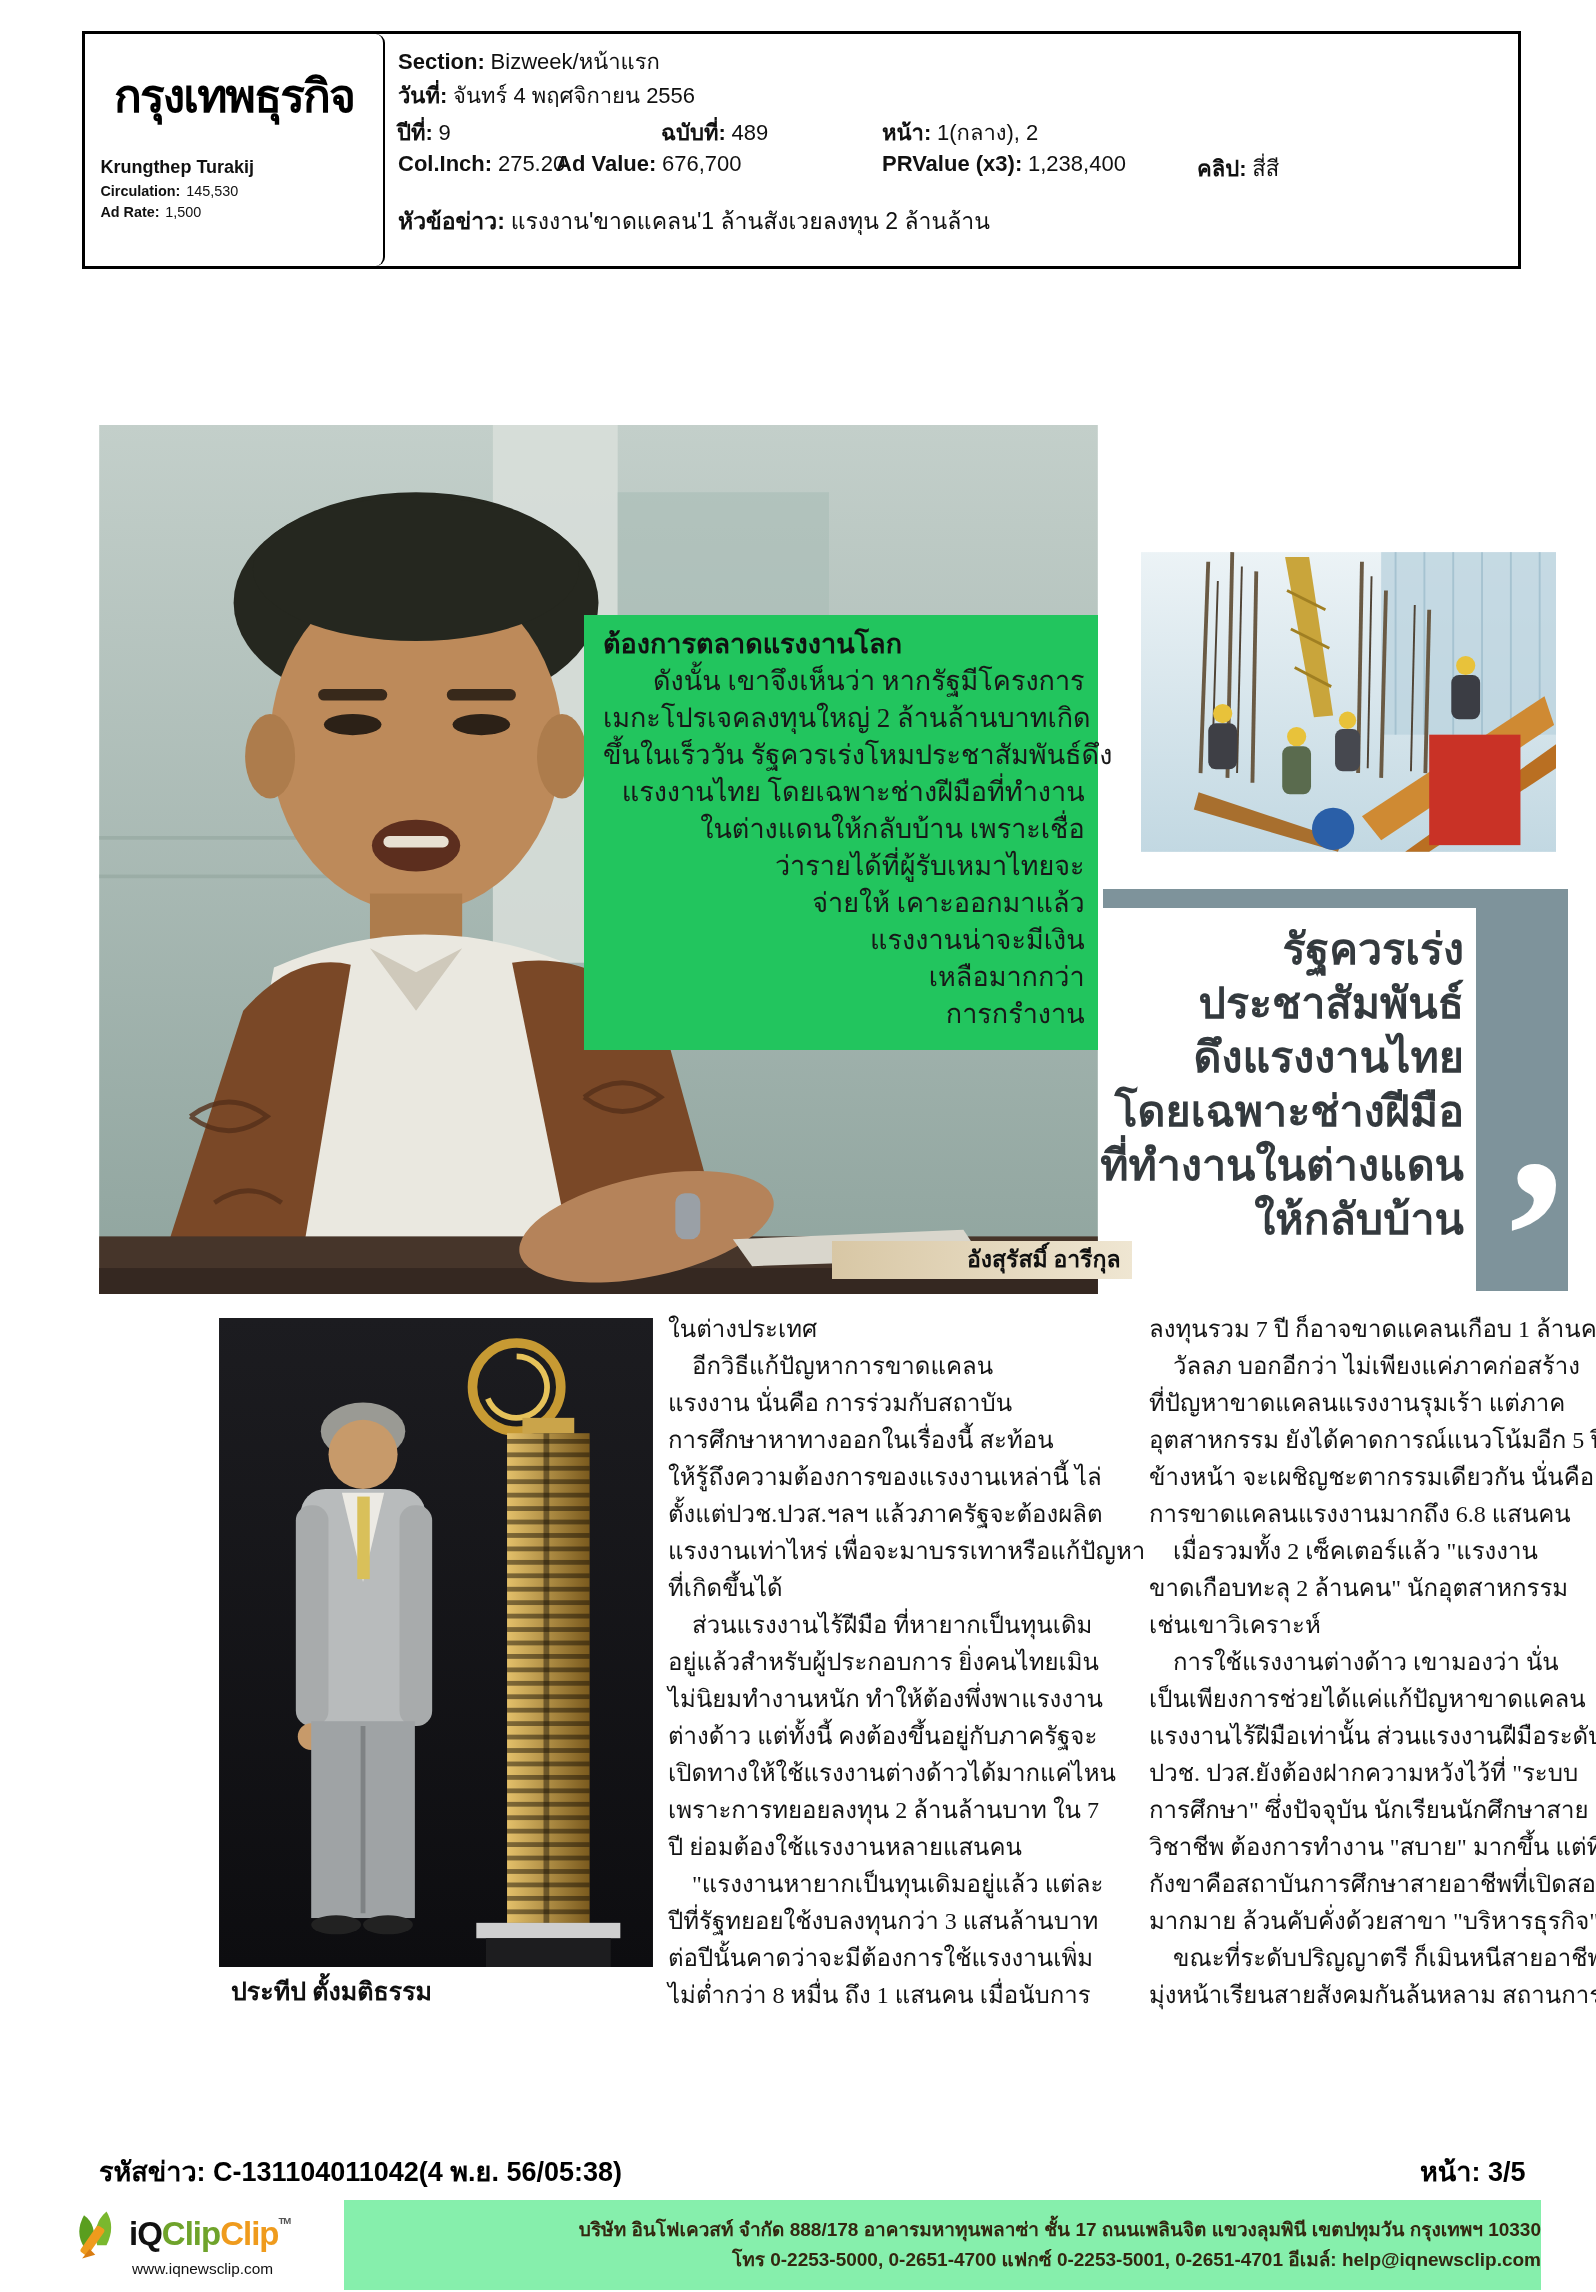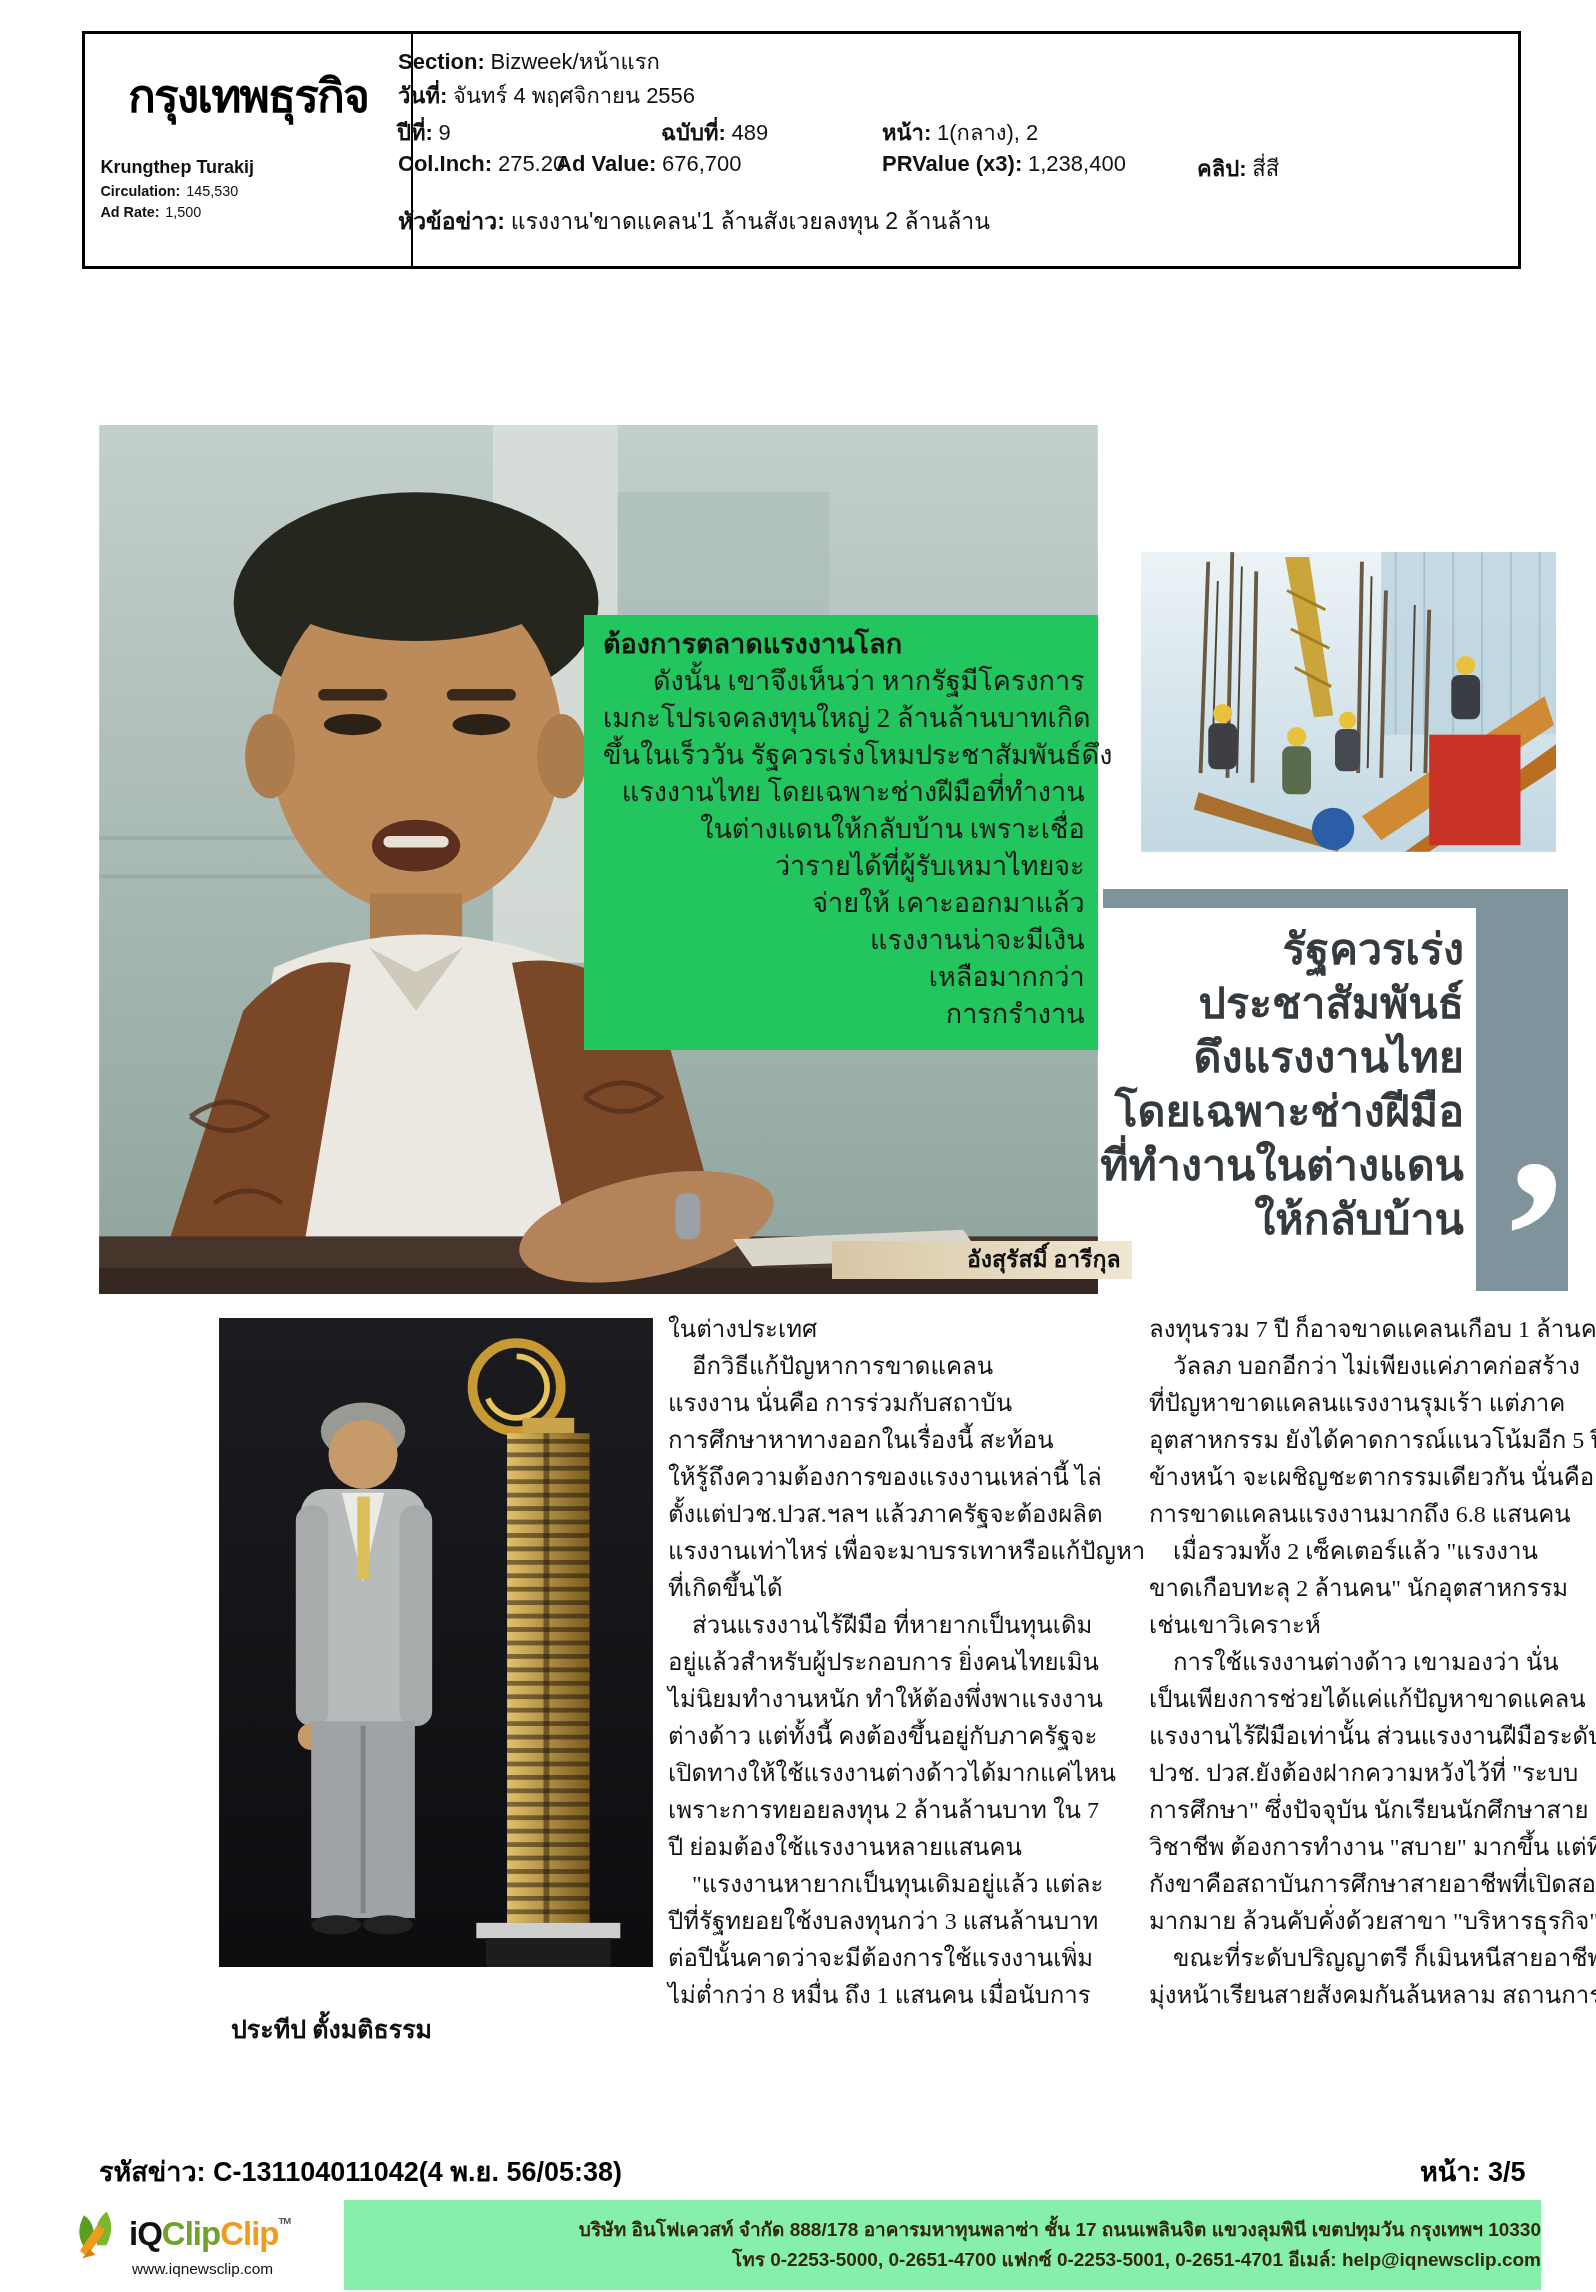--- a/index.html
+++ b/index.html
@@ -3,22 +3,22 @@
 <meta charset="utf-8">
 <style>
   html,body{margin:0;padding:0;background:#e8e8e8;}
   .page{position:relative;width:1597px;height:2292px;background:#ffffff;margin:0 auto;
         font-family:"Liberation Serif", serif;overflow:hidden;}
 
   
   .header-box{position:absolute;left:82px;top:31px;width:1439px;height:238px;
               border:3.8px solid #000;box-sizing:border-box;
               font-family:"Liberation Sans", sans-serif;color:#111;}
-  .header-left{position:absolute;left:0;top:0;width:328px;height:100%;
-               border-right:2.9px solid #000;box-sizing:border-box;}
+  .header-left{position:absolute;left:0;top:0;width:300px;height:100%;
+               border-right:2.9px solid #000;box-sizing:border-box;border-radius:9px;}
   .np-logo{font-size:46px;font-weight:bold;text-align:center;margin-top:25px;
            letter-spacing:-1.9px;color:#000;}
   .np-eng{font-size:18px;font-weight:bold;margin:25px 0 0 15.4px;}
   .meta-small{font-size:14.4px;margin:4.8px 0 0 15.4px;}
   .lbl{font-weight:bold;margin-right:5.8px;}
   .hrow{position:absolute;font-size:22px;white-space:nowrap;}
   .hl-headline{font-size:23px;}
 
   
   .portrait-photo{position:absolute;left:99px;top:425px;width:999px;height:869px;}
@@ -38,21 +38,21 @@
   .pq-text{position:absolute;right:104px;top:33px;text-align:right;}
   .pq-line{font-size:43px;line-height:54px;font-weight:bold;color:#343a3e;
            font-family:"Liberation Sans", sans-serif;white-space:nowrap;}
   .pq-mark{position:absolute;right:-3.8px;bottom:-56px;font-size:221px;color:#ffffff;
            font-family:"Liberation Serif", serif;font-weight:bold;line-height:221px;}
 
   
   .caption-portrait{position:absolute;left:812px;top:1241px;width:300px;height:38px;
         background:linear-gradient(90deg,#d8c7a5,#efe6d2);color:#101010;font-weight:bold;
         font-size:23px;text-align:right;line-height:38px;padding-right:11.5px;box-sizing:border-box;margin-left:20px;}
-  .caption-model{position:absolute;left:231px;top:1971px;font-size:25px;font-weight:bold;color:#101010;margin-top:38px;}
+  .caption-model{position:absolute;left:231px;top:1971px;font-size:25px;font-weight:bold;color:#101010;}
 
   
   .body-col{position:absolute;top:1311px;}
   .col-1{left:668px;width:456px;}
   .col-2{left:1149px;width:423px;}
   .col-line{font-size:24px;line-height:37px;color:#141414;white-space:nowrap;}
 
   
   .model-photo{position:absolute;left:219px;top:1318px;width:434px;height:649px;}
 

